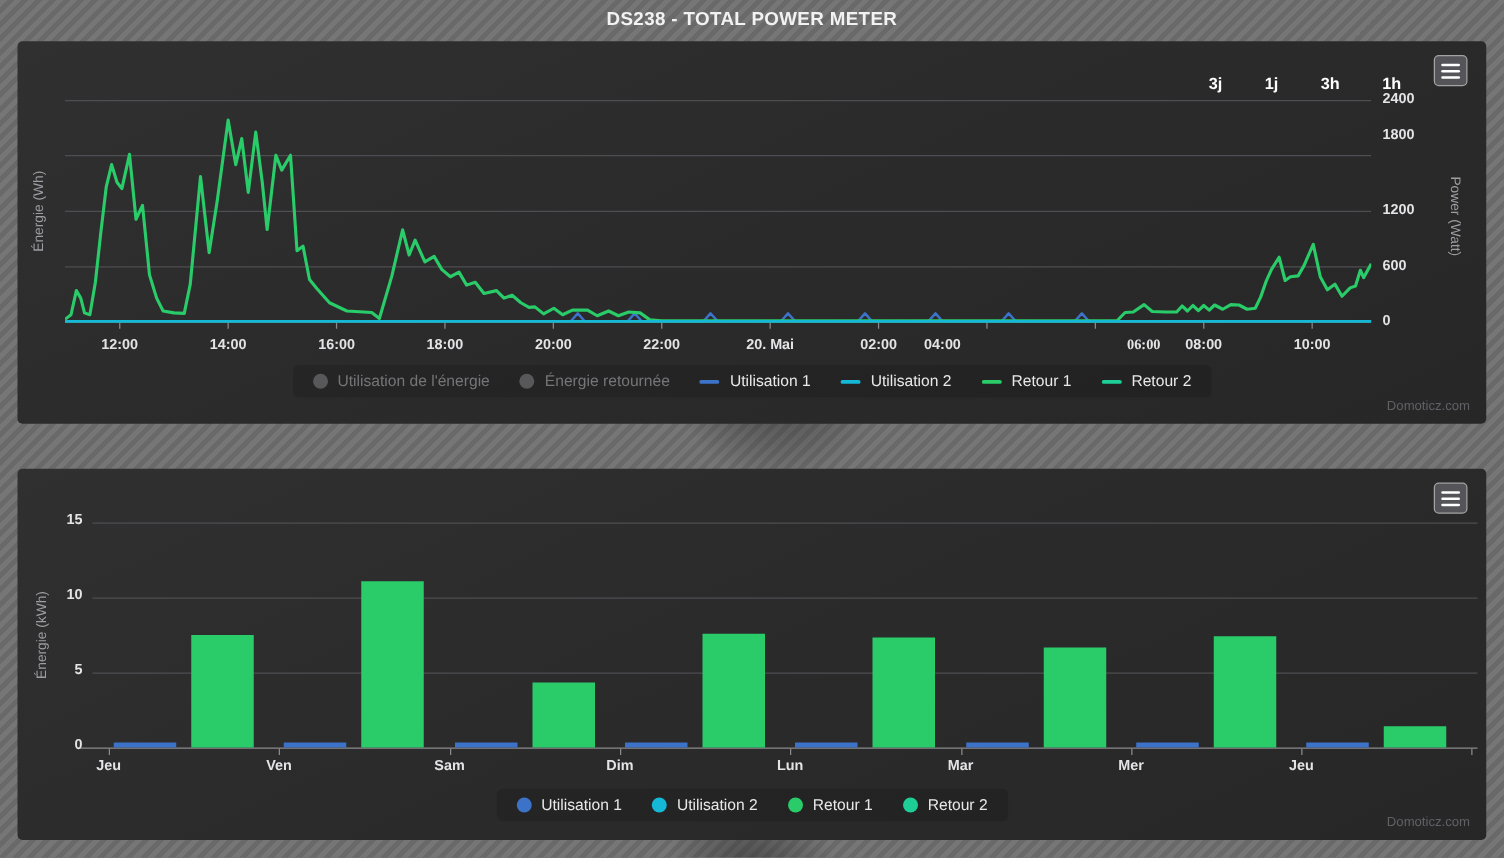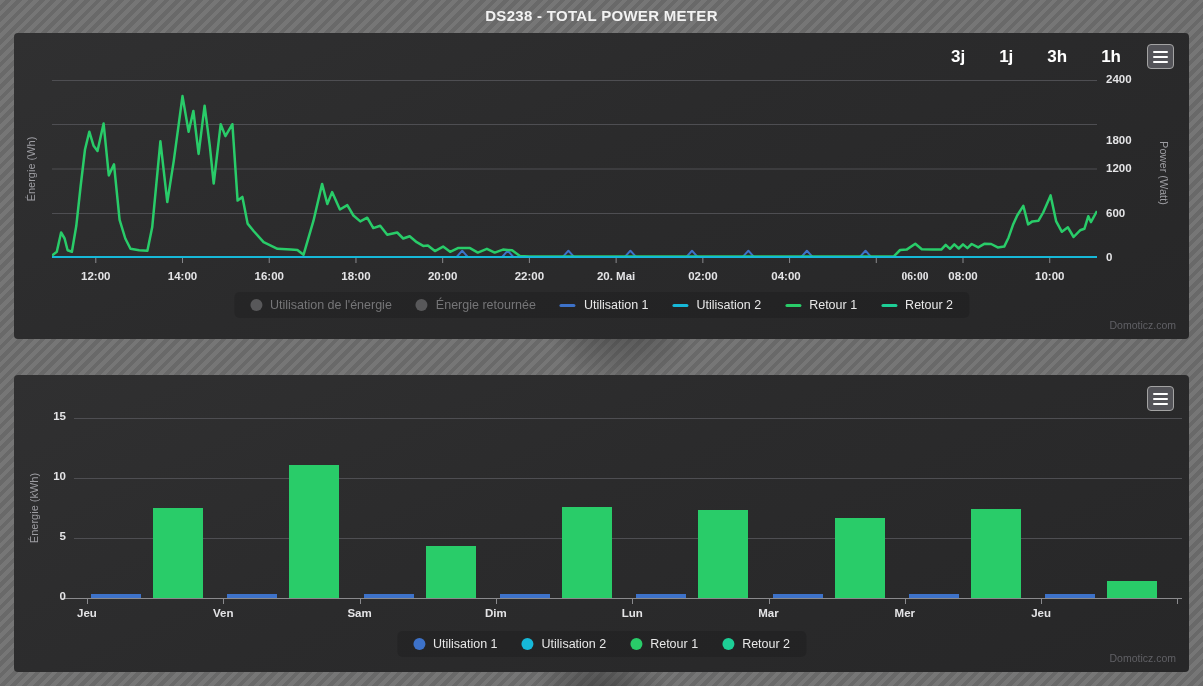--- a/index.html
+++ b/index.html
@@ -28,22 +28,22 @@
     border-radius:4px;
   }
   #panel1 { top:33px; height:306px; }
   #panel2 { top:375px; height:297px; }
   .chart-title {
     position:absolute; left:0; right:0; top:13px; text-align:center;
     font-size:14px; font-weight:700; color:#eaeaea; letter-spacing:.2px;
   }
   .range-buttons { position:absolute; right:64px; top:12px; display:flex; gap:26px; }
   .range-buttons button {
-    background:transparent; border:none; color:#fff; font-weight:700; font-size:17px;
-    font-family:"Liberation Sans",sans-serif; cursor:pointer; padding:2px 4px;
+    background:transparent; border:none; color:#fff; font-weight:700; font-size:13px;
+    font-family:"Liberation Sans",sans-serif; cursor:pointer; padding:2px 4px;margin-top:12px;
   }
   .menu-btn {
     position:absolute; right:15px; top:11px; width:27px; height:25px;
     background:#545459; border:1px solid #a3a3a3; border-radius:4px;
     display:flex; flex-direction:column; justify-content:center; gap:3px; align-items:center;
     cursor:pointer;
   }
   .menu-btn span { display:block; width:15px; height:2px; background:#fff; border-radius:1px; }
   .plot { position:absolute; }
   #plot1 { left:38px; top:47px;  width:1045px; height:184px; }
@@ -123,33 +123,33 @@
         <line x1="997.7365145228214" x2="997.7365145228214" y1="178" y2="183" stroke="#8a8a8d" stroke-width="1"></line>
         <polyline points="0.0,177.0 404.6,177.0 410.2,170.7 415.8,177.0 450.1,177.0 455.7,170.7 461.4,177.0 510.8,177.0 516.4,170.7 522.1,177.0 572.8,177.0 578.4,170.7 584.1,177.0 634.4,177.0 640.0,170.7 645.6,177.0 690.7,177.0 696.4,170.7 702.0,177.0 749.3,177.0 754.9,170.7 760.6,177.0 807.8,177.0 813.5,170.7 819.1,177.0 1045.0,177.0" fill="none" stroke="#3d72c9" stroke-width="2" stroke-linejoin="round"></polyline>
         <polyline points="0.0,175.5 4.8,171.8 9.1,152.5 12.6,158.5 15.6,170.3 19.9,171.8 24.3,145.8 28.6,106.5 33.0,69.5 37.3,51.7 41.6,65.8 45.5,70.9 51.6,43.5 56.8,95.4 62.0,84.3 67.6,139.9 73.3,158.5 78.5,168.8 87.2,170.3 95.4,170.7 100.2,147.3 108.4,61.3 115.3,122.1 121.8,80.6 130.5,16.1 136.6,51.7 141.4,30.9 146.6,73.9 152.6,25.7 157.8,65.8 161.7,103.6 168.7,44.2 173.4,56.1 180.4,44.2 185.6,120.6 190.4,116.9 195.6,143.6 201.6,151.0 211.6,162.2 225.5,168.8 238.9,169.6 245.4,170.0 251.5,174.8 261.5,140.7 270.1,103.9 275.3,124.0 280.1,112.1 287.9,129.5 295.3,125.1 301.4,135.5 308.3,141.4 315.2,137.7 321.3,148.1 328.2,145.8 335.2,154.8 345.2,152.5 351.2,158.5 357.7,156.2 364.7,162.2 371.2,165.9 375.9,165.5 382.9,171.1 391.1,166.6 398.1,171.8 405.9,168.1 418.0,168.1 425.8,172.6 434.9,168.8 442.7,172.6 451.0,169.6 460.1,170.3 467.9,175.9 477.4,176.6 841.6,176.6 848.1,170.0 854.6,169.6 863.3,163.7 869.8,169.2 880.7,169.6 889.3,169.6 893.7,164.8 898.0,168.8 902.3,164.4 906.7,168.5 911.0,164.4 915.4,168.1 919.7,164.0 926.2,167.4 932.7,163.7 939.2,164.0 945.7,167.4 952.2,166.6 956.5,157.7 960.9,145.1 965.2,135.5 971.3,125.8 976.1,144.4 980.4,141.4 986.5,140.7 991.2,132.5 998.6,115.4 1004.2,141.4 1009.9,151.8 1015.9,147.3 1021.6,157.0 1028.1,150.3 1032.4,148.8 1036.3,136.2 1038.9,142.1 1045.0,131.0" fill="none" stroke="#29cc69" stroke-width="2.5" stroke-linejoin="round"></polyline>
         <polyline points="0.0,177.0 1045.0,177.0" fill="none" stroke="#1dcf96" stroke-width="2" stroke-linejoin="round"></polyline>
         <polyline points="0.0,177.0 1045.0,177.0" fill="none" stroke="#16b8d8" stroke-width="2" stroke-linejoin="round"></polyline>
       </svg></div>
   <div id="plot1-ylabels">
       <div class="ytick" style="left: 1092px; top: 218px;">0</div>
       <div class="ytick" style="left: 1092px; top: 173.5px;">600</div>
       <div class="ytick" style="left: 1092px; top: 129px;">1200</div>
-      <div class="ytick" style="left: 1092px; top: 101px; text-align: right;">1800</div>
+      <div class="ytick" style="left: 1092px; top: 69px; text-align: right;">1800</div>
       <div class="ytick" style="left: 1092px; top: 40px;">2400</div>
     </div>
   <div id="plot1-xlabels">
       <div class="xtick" style="left: 46.7946px; top: 237px;">12:00</div>
       <div class="xtick" style="left: 133.517px; top: 237px;">14:00</div>
       <div class="xtick" style="left: 220.239px; top: 237px;">16:00</div>
       <div class="xtick" style="left: 306.961px; top: 237px;">18:00</div>
       <div class="xtick" style="left: 393.683px; top: 237px;">20:00</div>
       <div class="xtick" style="left: 480.405px; top: 237px;">22:00</div>
       <div class="xtick" style="left: 567.127px; top: 237px;">20. Mai</div>
       <div class="xtick" style="left: 653.849px; top: 237px;">02:00</div>
-      <div class="xtick" style="left: 737px; top: 237px;">04:00</div>
+      <div class="xtick" style="left: 705px; top: 237px;">04:00</div>
       <div class="xtick" style="left: 866px; top: 237px; font-family: Liberation Serif, serif;">06:00</div>
       <div class="xtick" style="left: 914.015px; top: 237px;">08:00</div>
       <div class="xtick" style="left: 1000.74px; top: 237px;">10:00</div>
     </div>
 
   <div class="legend" id="legend1">
       <div class="legend-item off">
         <span class="sym-circle" style="background: rgb(88, 88, 90);"></span>
         <span class="lbl">Utilisation de l'énergie</span>
       </div>

